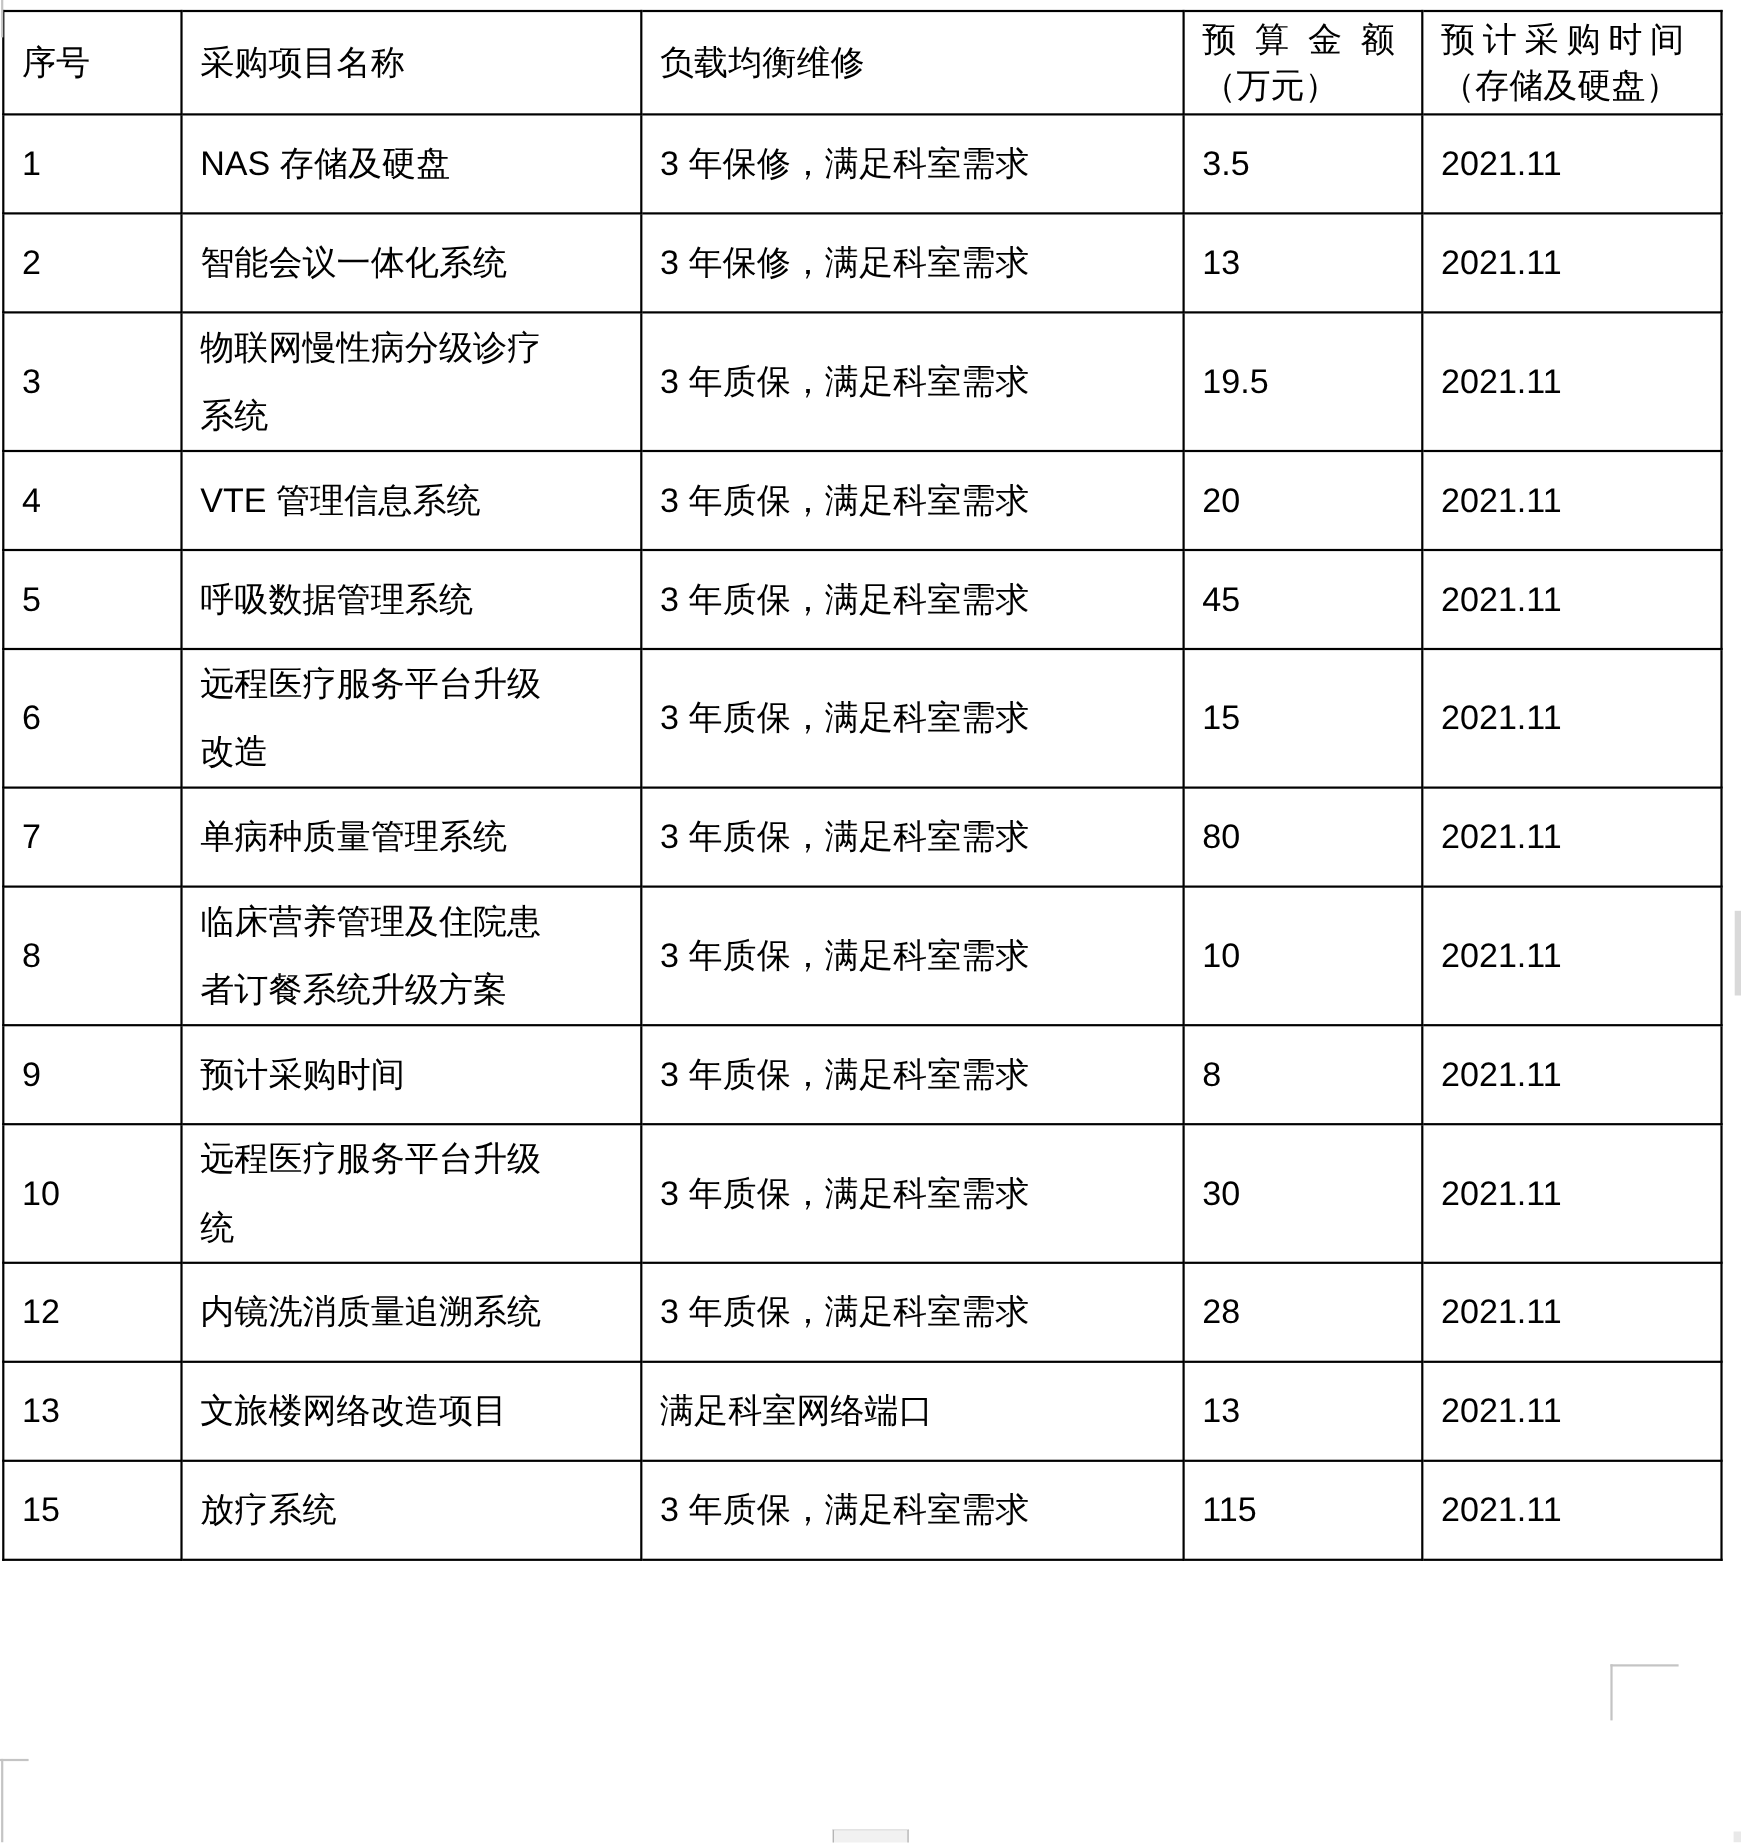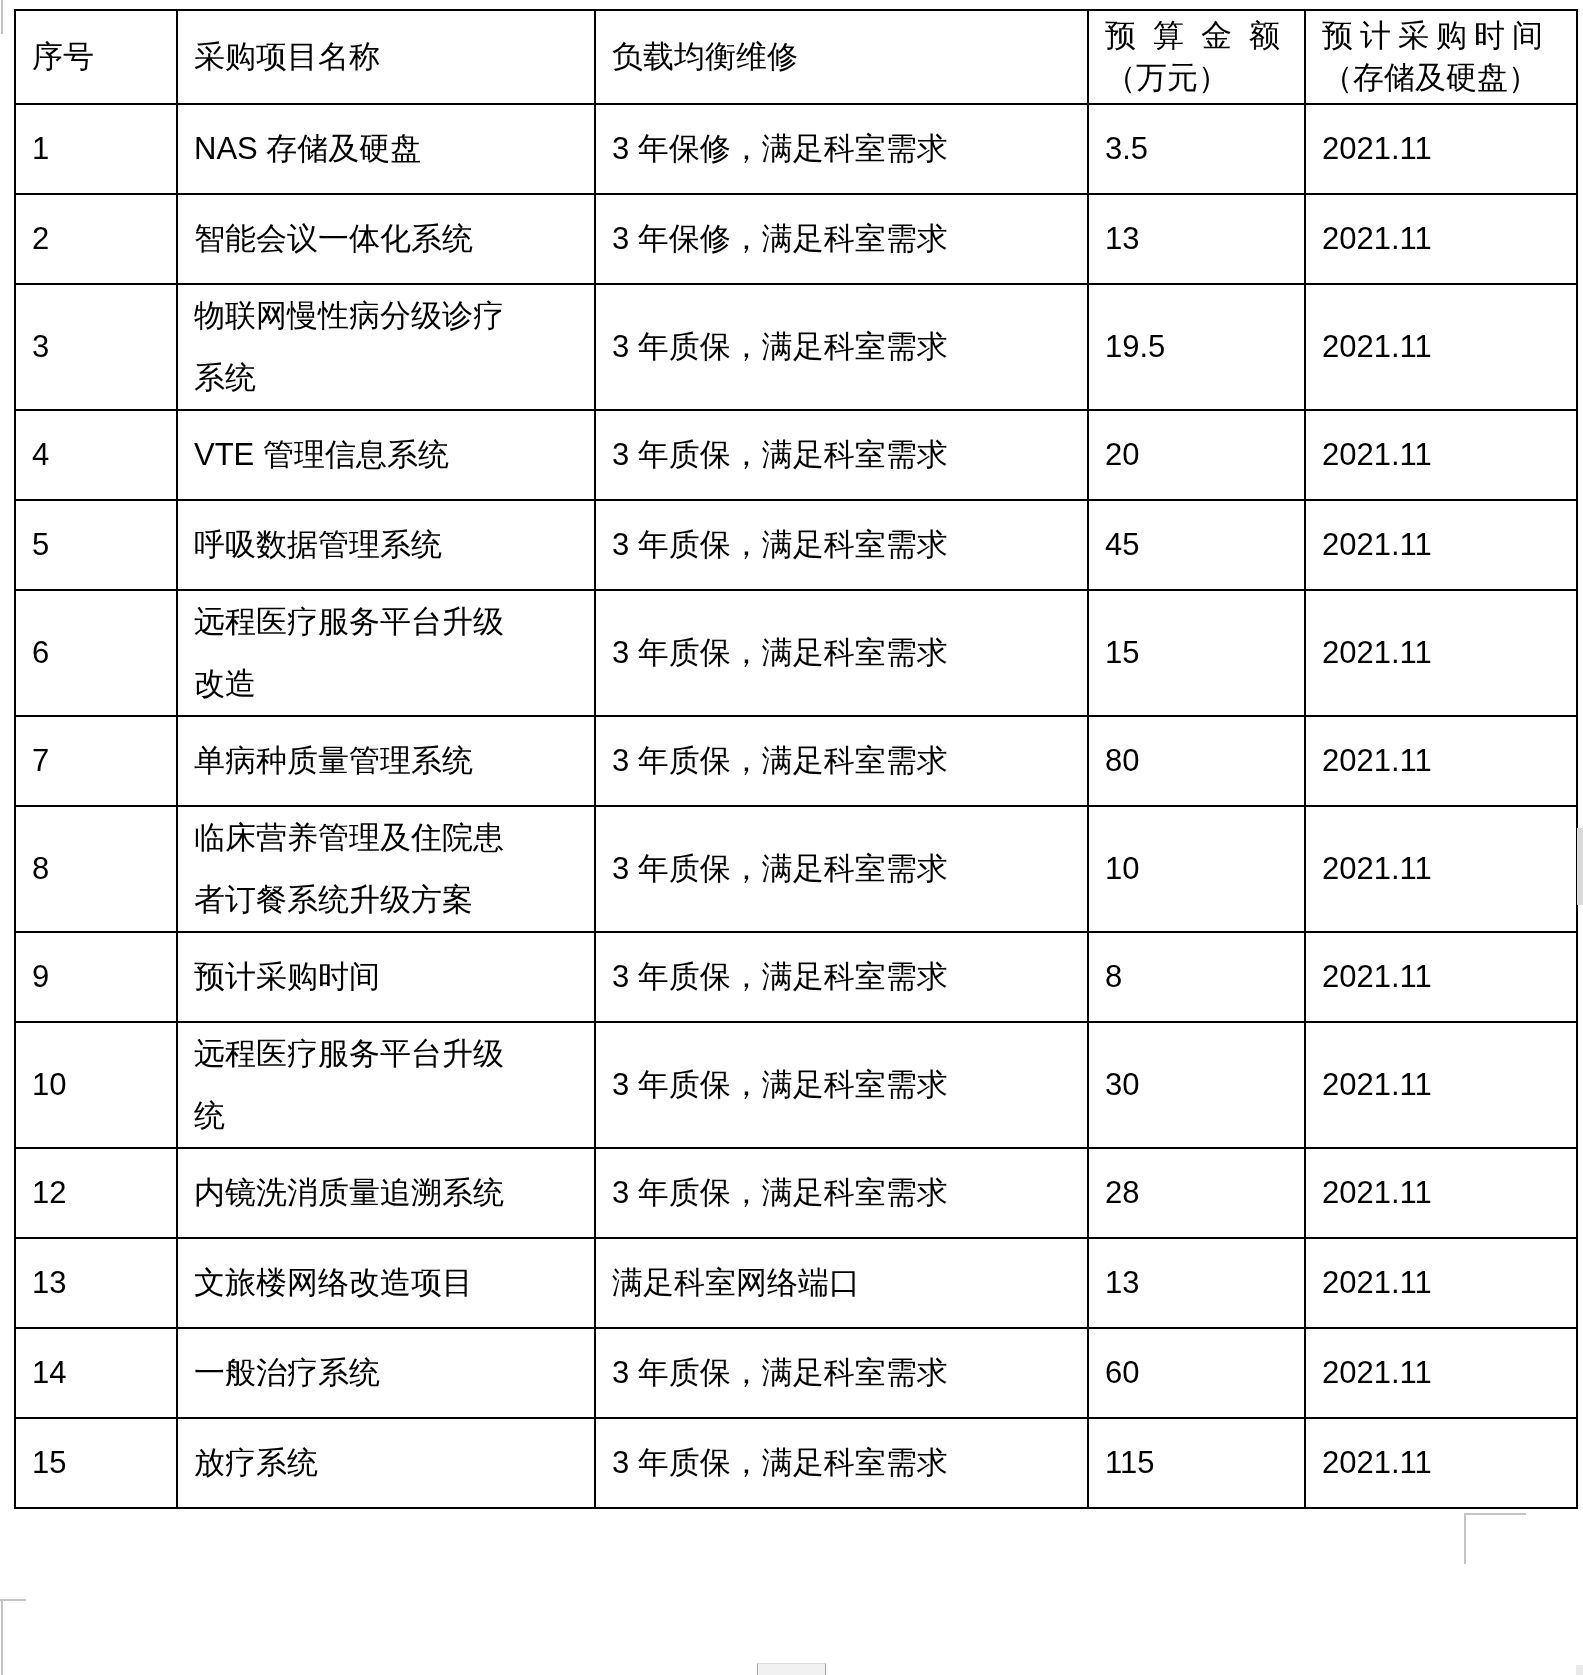--- a/index.html
+++ b/index.html
@@ -6,21 +6,21 @@
   body{
     width:1583px;height:1675px;
     background:#ffffff;
     position:relative;
     overflow:hidden;
     font-family:"Liberation Sans","DejaVu Sans",sans-serif;
     color:#000;
   }
   .page{position:absolute;left:0;top:0;width:1583px;height:1675px;}
   table.doc{
-    position:absolute;left:14px;top:9px;
+    position:absolute;left:2px;top:9px;
     width:1562px;
     border-collapse:collapse;
     table-layout:fixed;
   }
   table.doc th,table.doc td{
     border:2px solid #000;
     vertical-align:middle;
     text-align:left;
     font-size:31px;
     font-weight:normal;
@@ -172,27 +172,20 @@
     </tr>
 
     <tr class="rs">
       <td>13</td>
       <td class="name">文旅楼网络改造项目</td>
       <td>满足科室网络端口</td>
       <td>13</td>
       <td>2021.11</td>
     </tr>
 
-    <tr class="rs">
-      <td>14</td>
-      <td class="name">一般治疗系统</td>
-      <td>3 年质保，满足科室需求</td>
-      <td>60</td>
-      <td>2021.11</td>
-    </tr>
 
     <tr class="rs">
       <td>15</td>
       <td class="name">放疗系统</td>
       <td>3 年质保，满足科室需求</td>
       <td>115</td>
       <td>2021.11</td>
     </tr>
 
   </tbody>

